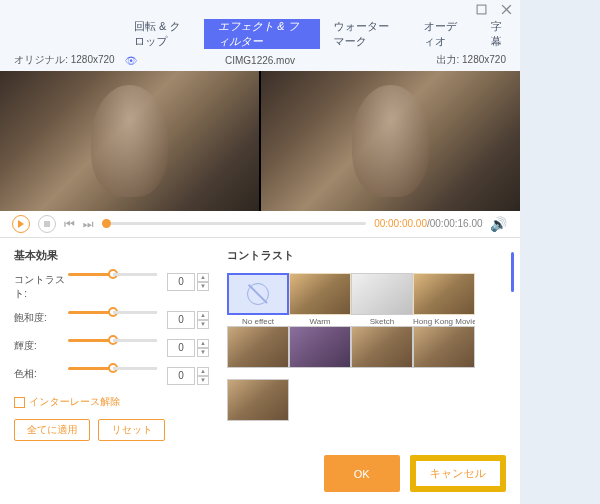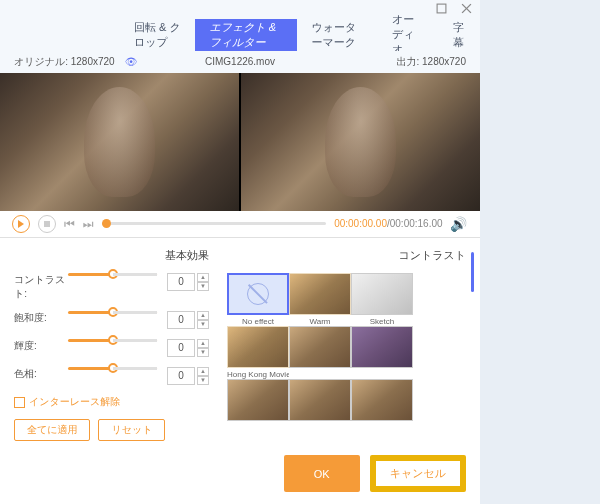--- a/index.html
+++ b/index.html
@@ -1,17 +1,17 @@
 <!DOCTYPE html>
 <html><head>
 <meta charset="utf-8">
 <style>
 * { margin: 0; padding: 0; box-sizing: border-box; font-family: "Meiryo", sans-serif; }
 body { background: #e8eef5; width: 600px; height: 504px; overflow: hidden; }
-.window { background: #fff; width: 480px; height: 504px; display: flex; flex-direction: column; }
+.window { background: #fff; width: 520px; height: 504px; display: flex; flex-direction: column; }
 .titlebar { height: 24px; display: flex; justify-content: flex-end; align-items: center; padding-right: 8px; gap: 14px; background: #f4f8fc; }
 .titlebar svg { width: 11px; height: 11px; }
 .tabs { display: flex; height: 32px; background: #f4f8fc; padding-left: 120px; font-size: 11px; }
 .tab { padding: 0 14px; display: flex; align-items: center; color: #4a5568; cursor: pointer; }
 .tab.active { background: #5b6ff5; color: #fff; font-style: italic; }
 .infobar { height: 28px; display: flex; align-items: center; padding: 0 14px; background: #f4f8fc; font-size: 10px; color: #555; position: relative; }
 .infobar .right { margin-left: auto; }
 .eye { color: #5b6ff5; margin-left: 10px; }
 .filename { position: absolute; left: 50%; transform: translateX(-50%); }
 .previews { display: flex; gap: 2px; background: #000; height: 175px; }
@@ -20,21 +20,21 @@
 .playbar { display: flex; align-items: center; height: 34px; padding: 0 12px; gap: 8px; font-size: 10px; border-bottom: 1px solid #e0e0e0; }
 .playbtn { width: 18px; height: 18px; border: 1.5px solid #f59b38; border-radius: 50%; display: flex; align-items: center; justify-content: center; color: #f59b38; }
 .playctrl { color: #aaa; font-size: 12px; }
 .progress { flex: 1; height: 3px; background: #e0e0e0; border-radius: 2px; position: relative; }
 .progress .dot { position: absolute; left: 0; top: -3px; width: 9px; height: 9px; background: #f59b38; border-radius: 50%; }
 .time { color: #888; }
 .time .cur { color: #f59b38; }
 .vol { color: #f59b38; font-size: 14px; }
 .editor { flex: 1; display: flex; padding: 10px 14px 6px; gap: 18px; }
 .basic { width: 195px; }
-.sect-title { font-size: 11px; font-weight: normal; color: #444; margin-bottom: 10px; text-align: right; }
+.sect-title { font-size: 11px; font-weight: bold; color: #444; margin-bottom: 10px; }
 .row { display: flex; align-items: flex-start; margin-bottom: 10px; font-size: 10px; color: #555; }
 .row .lbl { width: 54px; }
 .slider { flex: 1; height: 3px; background: #f59b38; border-radius: 2px; position: relative; margin-right: 10px; }
 .slider::after { content: ""; position: absolute; right: 0; top: 0; height: 100%; width: 50%; background: #e0e0e0; }
 .slider .thumb { position: absolute; left: 50%; top: -4px; width: 10px; height: 10px; background: #fff; border: 2px solid #f59b38; border-radius: 50%; transform: translateX(-50%); }
 .numbox { width: 28px; height: 18px; border: 1px solid #ccc; font-size: 10px; text-align: center; line-height: 16px; }
 .stepper { width: 12px; display: flex; flex-direction: column; margin-left: 2px; }
 .stepper span { height: 9px; border: 1px solid #ccc; font-size: 6px; text-align: center; line-height: 7px; color: #888; }
 .chk { display: flex; align-items: center; font-size: 10px; color: #f59b38; margin: 6px 0 10px; gap: 4px; }
 .chkbox { width: 11px; height: 11px; border: 1px solid #f59b38; }

